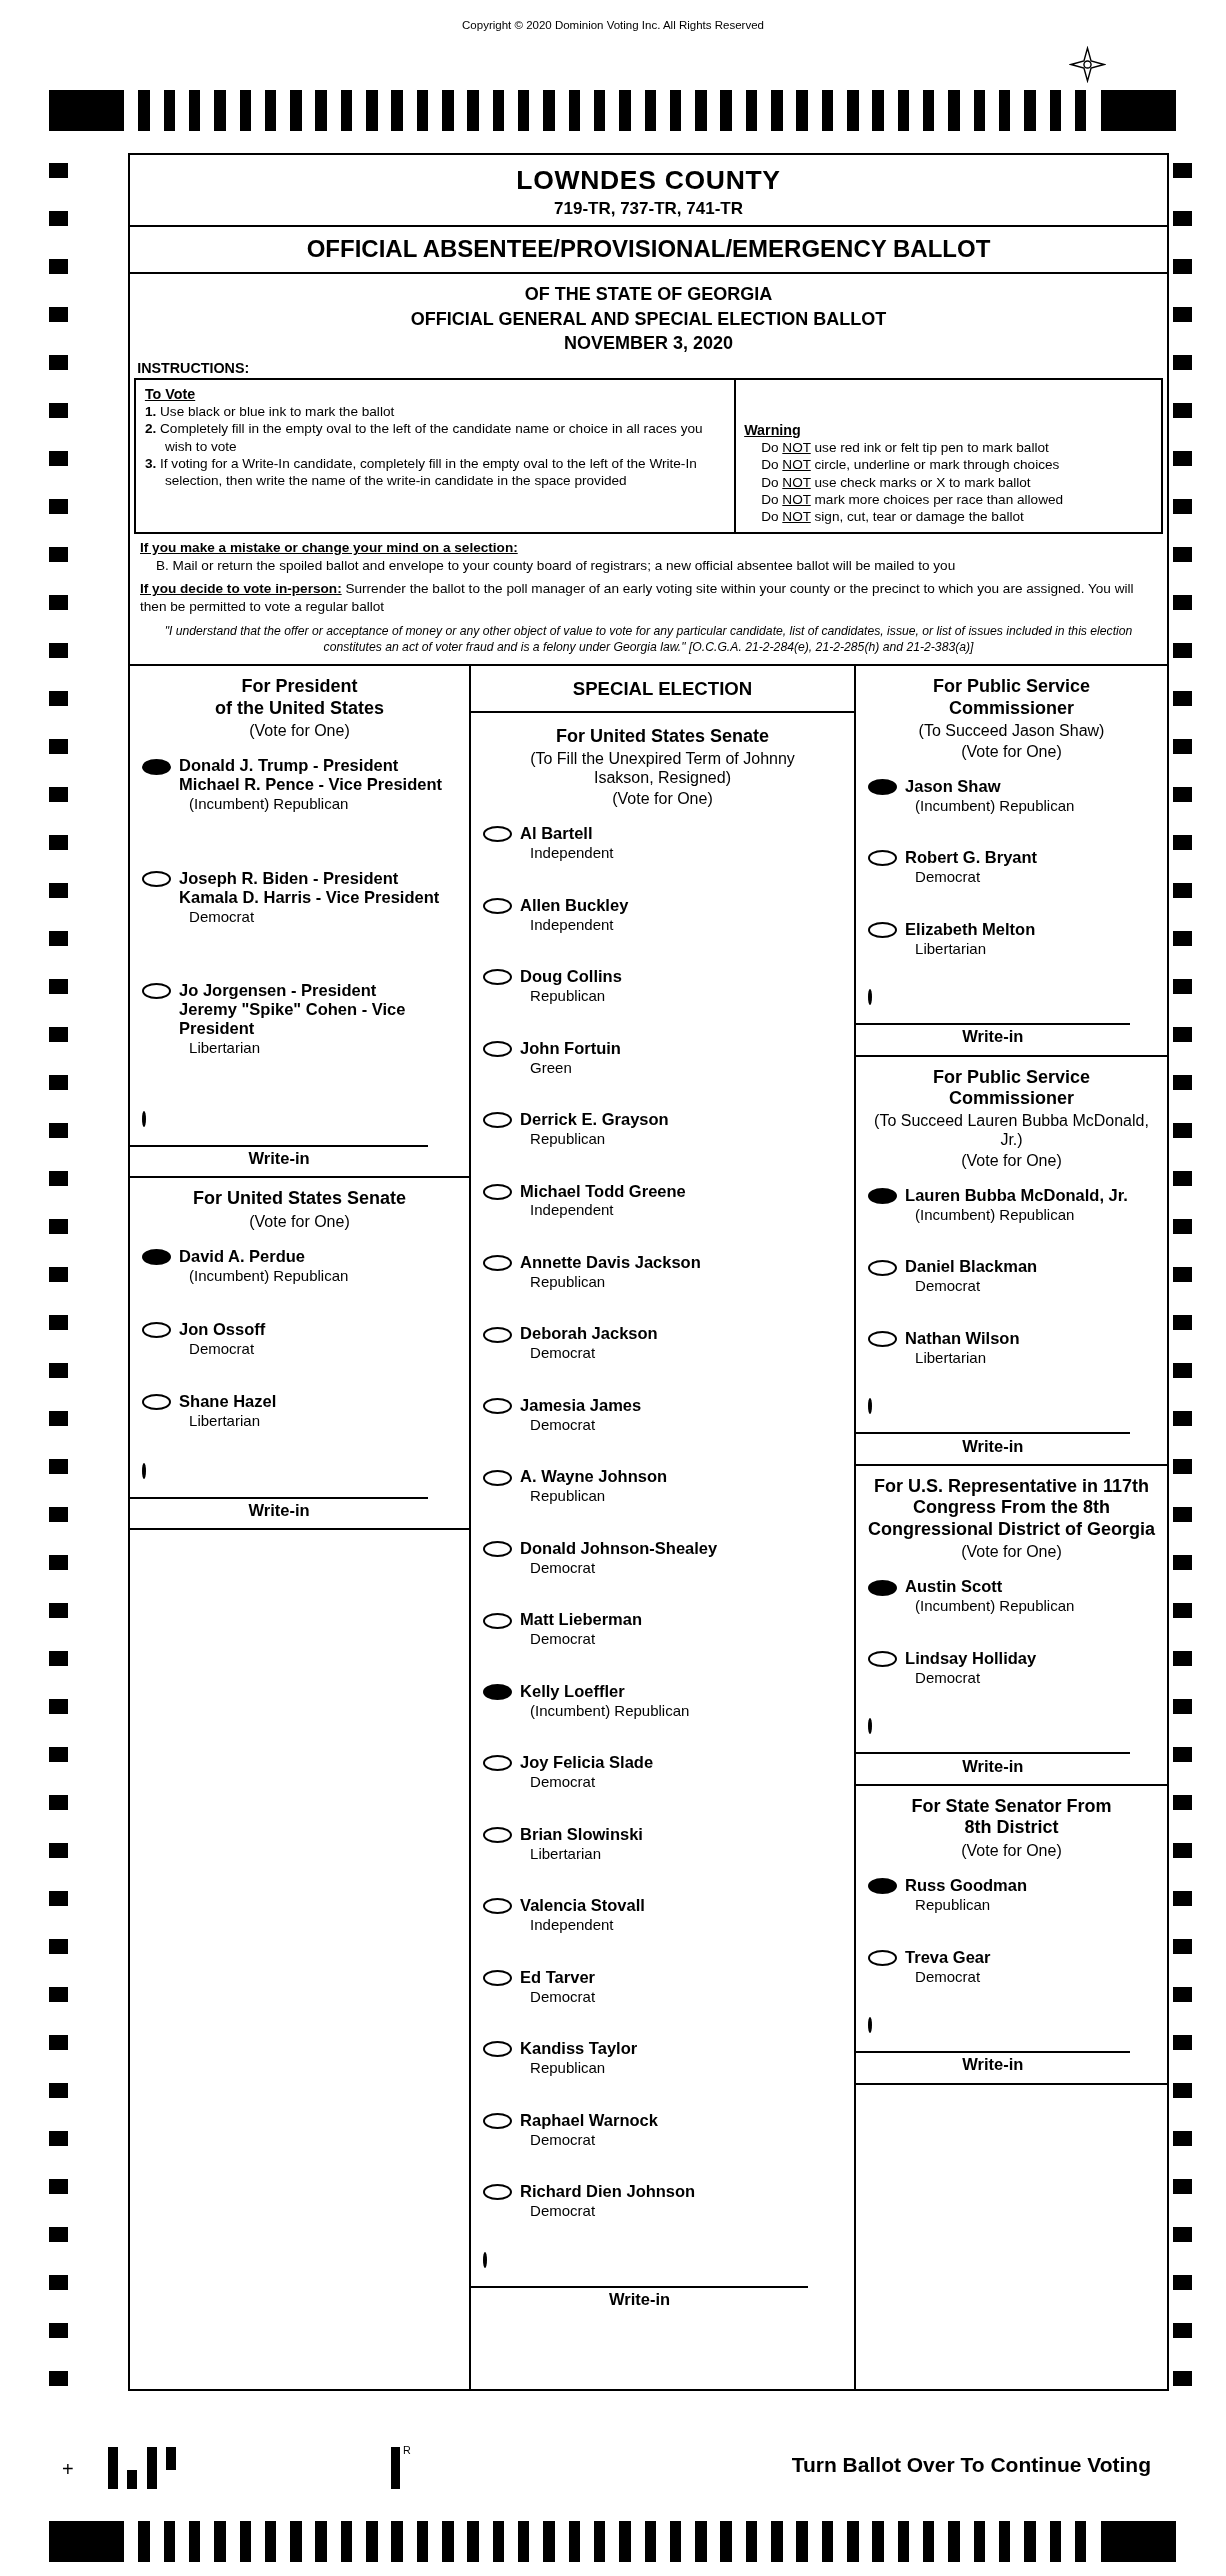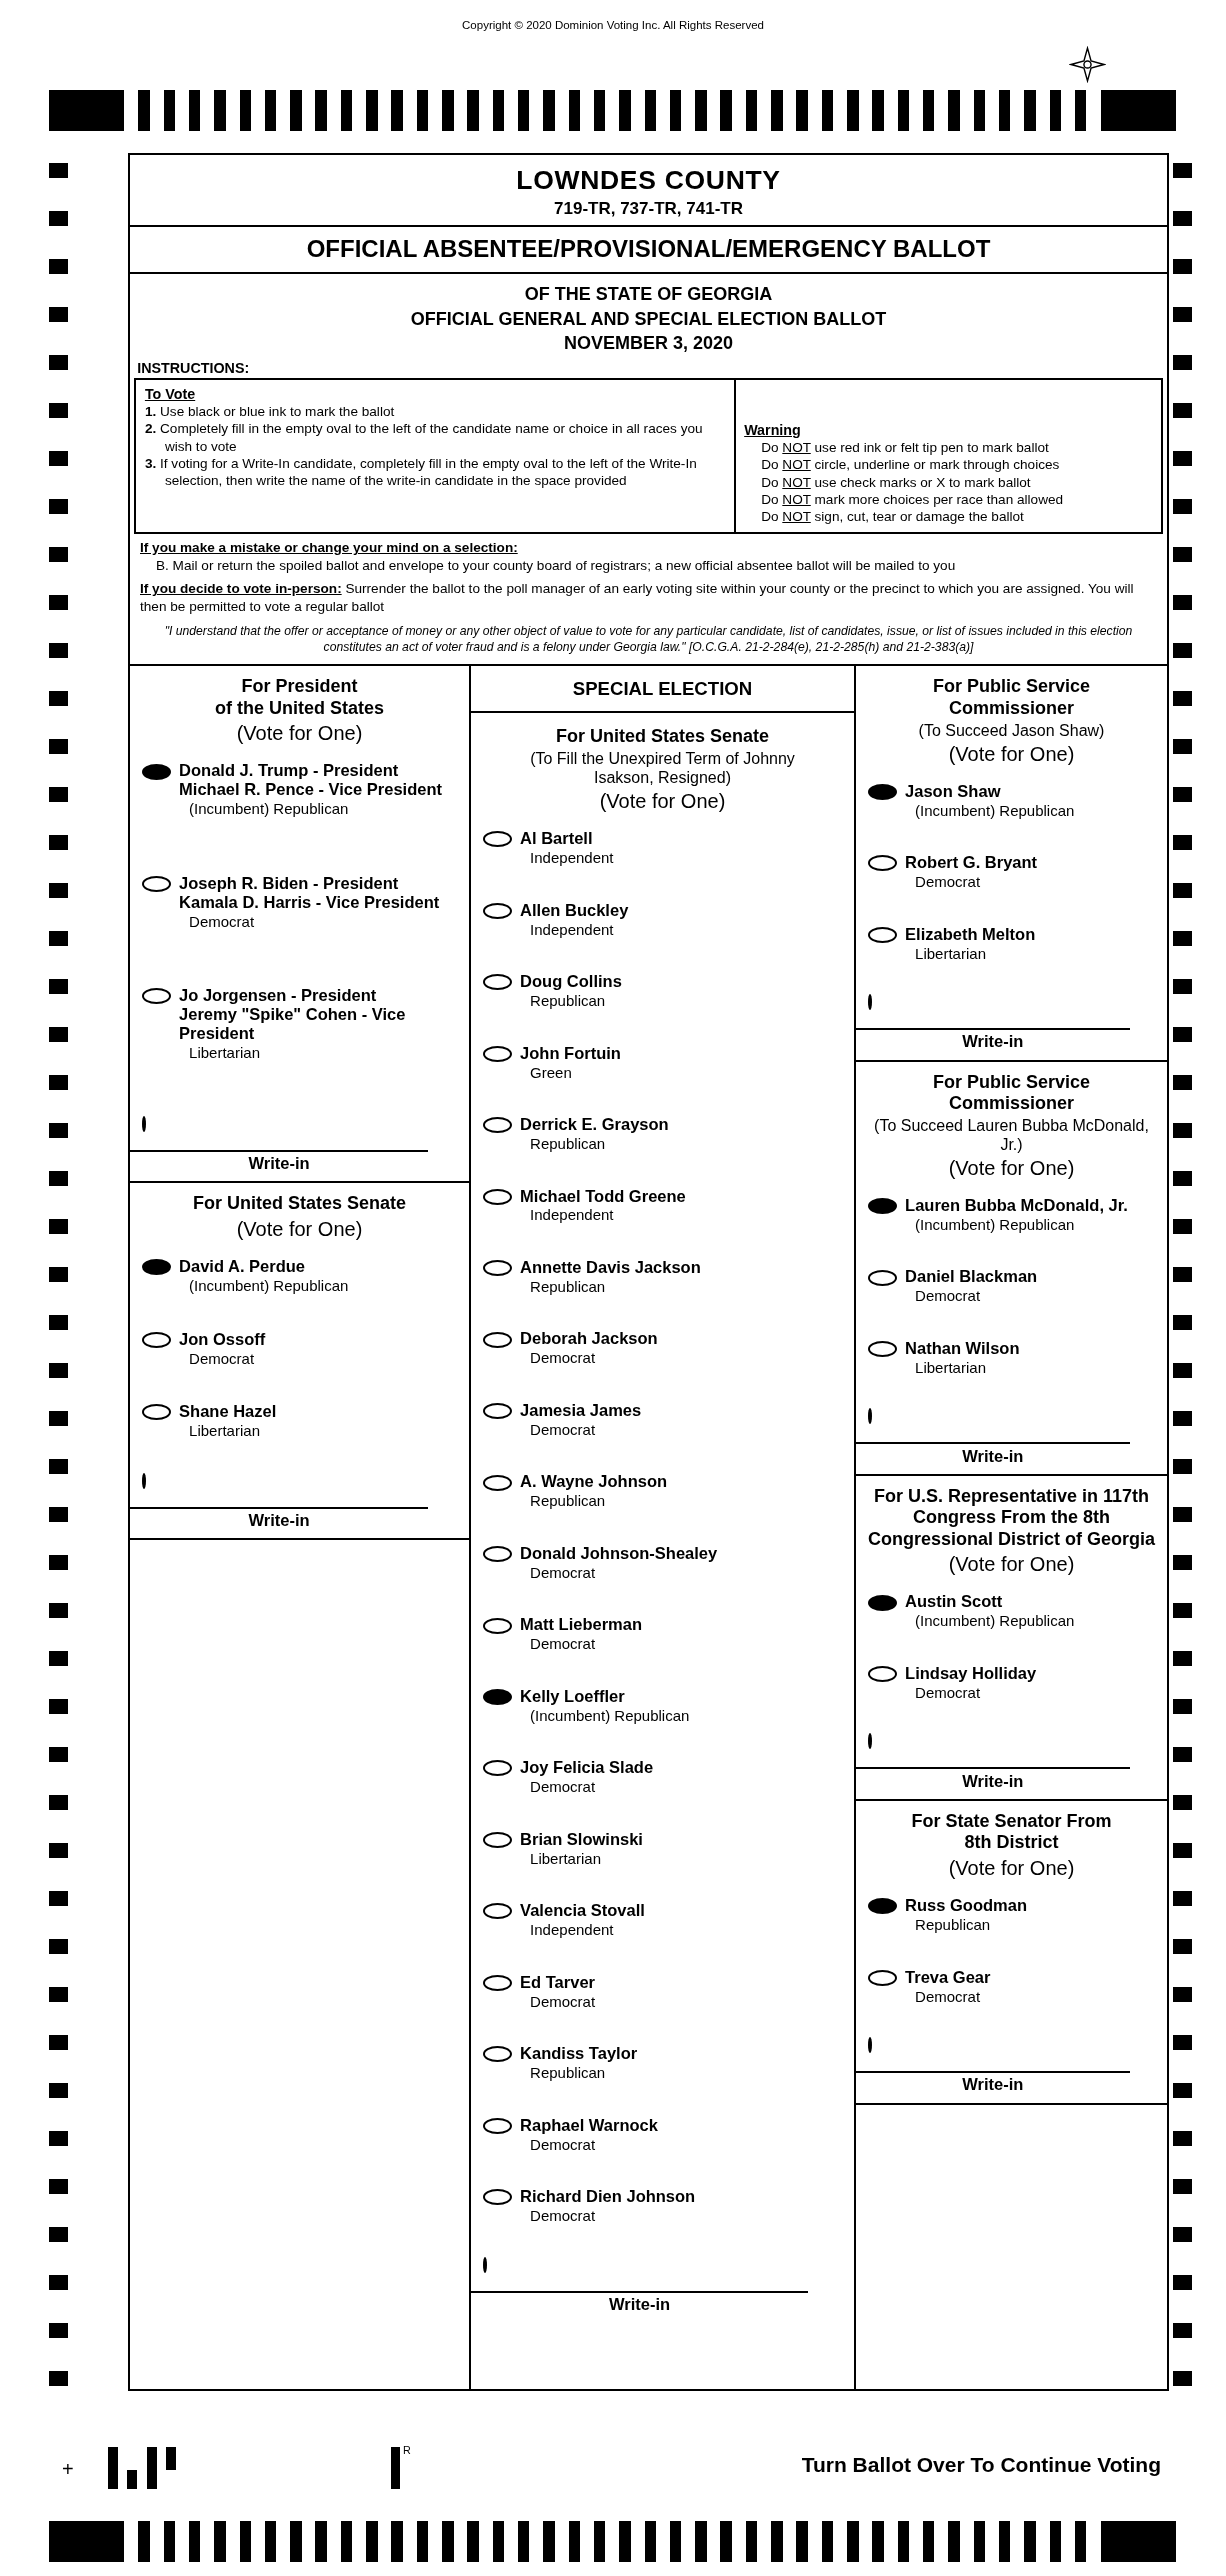--- a/index.html
+++ b/index.html
@@ -50,40 +50,40 @@
   
   .cols { flex:1; display:flex; align-items:stretch; border-top:2.2px solid #000; margin-top:2.9px; }
   .col1 { width:339px; }
   .col2 { width:387px; border-left:2.2px solid #000; border-right:2.2px solid #000; }
   .col3 { flex:1; }
   .contest { border-bottom:2.2px solid #000; padding-bottom:4.3px; }
   .col2 .contest { border-bottom:none; }
   .contest-title { font-weight:bold; text-align:center; font-size:18px; line-height:1.18;
                    padding:10px 7.2px 1.4px; white-space:pre-line; }
   .contest-sub { text-align:center; font-size:16px; line-height:1.18; padding:1.4px 5.7px 0; white-space:pre-line; }
-  .vote-for { text-align:center; font-size:20px; padding:2.2px 0 16px; }
+  .vote-for { text-align:center; font-size:16px; padding:2.2px 0 16px; }
   .special-hdr { font-weight:bold; text-align:center; font-size:18.6px; padding:11.5px 0;
                  border-bottom:2.2px solid #000; margin-bottom:2.9px; }
 
   .cand { display:flex; align-items:flex-start; padding-left:11.5px; margin-bottom:33px; }
   .contest-president .cand { margin-bottom:55px; }
   .contest-senate1 .cand { margin-bottom:34px; }
   .oval { width:29px; height:16px; border:2.2px solid #000; border-radius:50%;
           margin:2.2px 8.6px 0 0; flex:none; background:#fff; }
   .oval[data-filled="true"] { background:#000; }
   .cand-name { font-weight:bold; font-size:16.5px; line-height:1.15; }
   .cand-party { font-size:15px; line-height:1.3; padding-left:10px; }
 
   .writein { margin-top:2.9px; }
   .wi-oval-row { padding-left:11.5px; margin-bottom:20px; }
   .wline { border-top:2.2px solid #000; width:88%; }
   .wlabel { width:88%; text-align:center; font-weight:bold; font-size:16.5px; padding:2.2px 0 4.3px; }
 
   
-  .turn-text { position:absolute; right:65px; top:2453px; font-size:21px; font-weight:bold; }
+  .turn-text { position:absolute; right:75px; top:2453px; font-size:21px; font-weight:bold; }
   .plus-mark { position:absolute; left:62px; top:2458px; font-size:20px; }
   .regbars { position:absolute; left:108px; top:2447px; height:42px; display:flex; gap:9.3px; }
   .regbars div { width:10px; background:#000; }
   .regbar-solo { position:absolute; left:391px; top:2447px; width:8.6px; height:42px; background:#000; }
   .reg-char { position:absolute; left:403px; top:2444px; font-size:10.8px; }
 </style>
 </head>
 <body>
 
 <div class="page">

